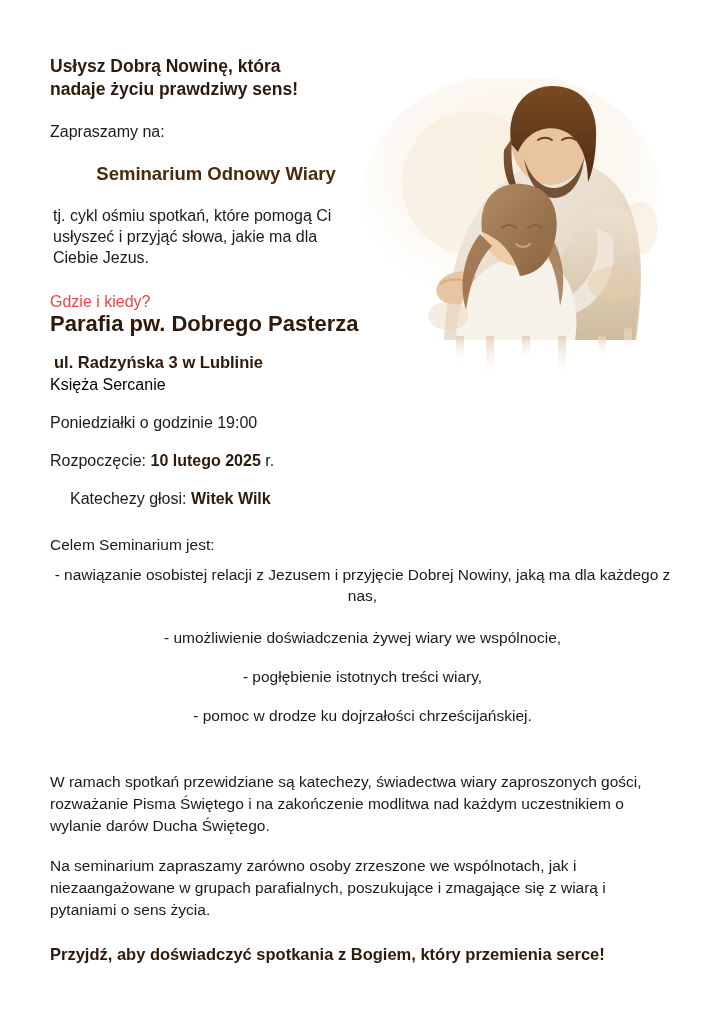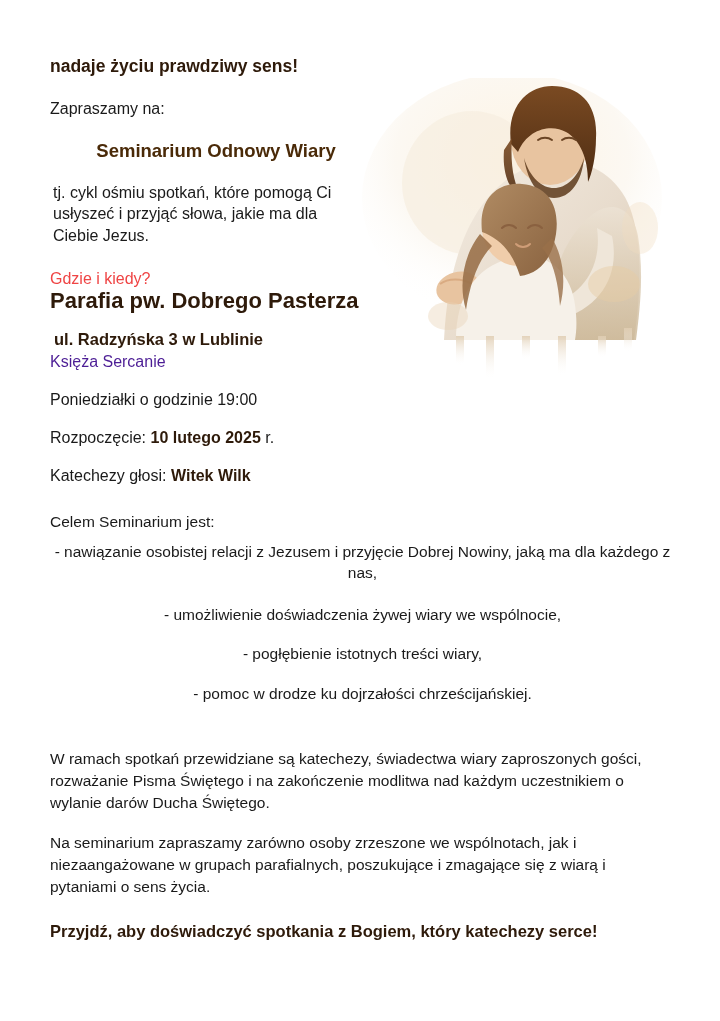--- a/index.html
+++ b/index.html
@@ -92,41 +92,42 @@
   }
   .address {
     font-size: 16.5px;
     font-weight: bold;
     color: #2e1a0a;
     padding-left: 4px;
     margin-bottom: 4px;
   }
   .order {
     font-size: 16px;
-    color: #4c1d95;
+    color: #000000;
     margin-bottom: 20px;
   }
   .weekday {
     font-size: 16px;
     color: #1a1a1a;
     margin-bottom: 20px;
   }
   .startline {
     font-size: 16px;
     color: #1a1a1a;
     margin-bottom: 20px;
   }
   .startline b {
     font-weight: bold;
     color: #2e1a0a;
   }
   .catechist {
     font-size: 16px;
     color: #1a1a1a;
     margin-bottom: 28px;
+    margin-left: 20px;
   }
   .catechist b {
     font-weight: bold;
     color: #2e1a0a;
   }
 
   .aim-head {
     font-size: 15.5px;
     color: #1a1a1a;
     margin-bottom: 10px;
@@ -236,20 +237,21 @@
 
       <ellipse cx="262" cy="206" rx="26" ry="18" fill="#e7cba4" opacity="0.45"></ellipse>
       <ellipse cx="96" cy="238" rx="20" ry="14" fill="#e9d3b4" opacity="0.4"></ellipse>
       <ellipse cx="288" cy="150" rx="18" ry="26" fill="#f0dcc0" opacity="0.35"></ellipse>
     </svg>
   </div>
 
   <div class="content">
 
     <div class="headline">
+      <span>Usłysz Dobrą Nowinę, która</span>
       <span class="l2">nadaje życiu prawdziwy sens!</span>
     </div>
 
     <div class="invite">Zapraszamy na:</div>
 
     <div class="seminar-title">Seminarium Odnowy Wiary</div>
 
     <div class="cycle">tj. cykl ośmiu spotkań, które pomogą Ci usłyszeć i przyjąć słowa, jakie ma dla Ciebie Jezus.</div>
 
     <div class="where-q">Gdzie i kiedy?</div>
@@ -277,16 +279,16 @@
 
     <div class="bullet first">- nawiązanie osobistej relacji z Jezusem i przyjęcie Dobrej Nowiny, jaką ma dla każdego z nas,</div>
     <div class="bullet">- umożliwienie doświadczenia żywej wiary we wspólnocie,</div>
     <div class="bullet">- pogłębienie istotnych treści wiary,</div>
     <div class="bullet">- pomoc w drodze ku dojrzałości chrześcijańskiej.</div>
 
     <div class="para top-gap">W ramach spotkań przewidziane są katechezy, świadectwa wiary zaproszonych gości, rozważanie Pisma Świętego i na zakończenie modlitwa nad każdym uczestnikiem o wylanie darów Ducha Świętego.</div>
 
     <div class="para">Na seminarium zapraszamy zarówno osoby zrzeszone we wspólnotach, jak i niezaangażowane w grupach parafialnych, poszukujące i zmagające się z wiarą i pytaniami o sens życia.</div>
 
-    <div class="closing">Przyjdź, aby doświadczyć spotkania z Bogiem, który katechezy serce!</div>
+    <div class="closing">Przyjdź, aby doświadczyć spotkania z Bogiem, który przemienia serce!</div>
 
   </div>
 </div>
 
 </body></html>

